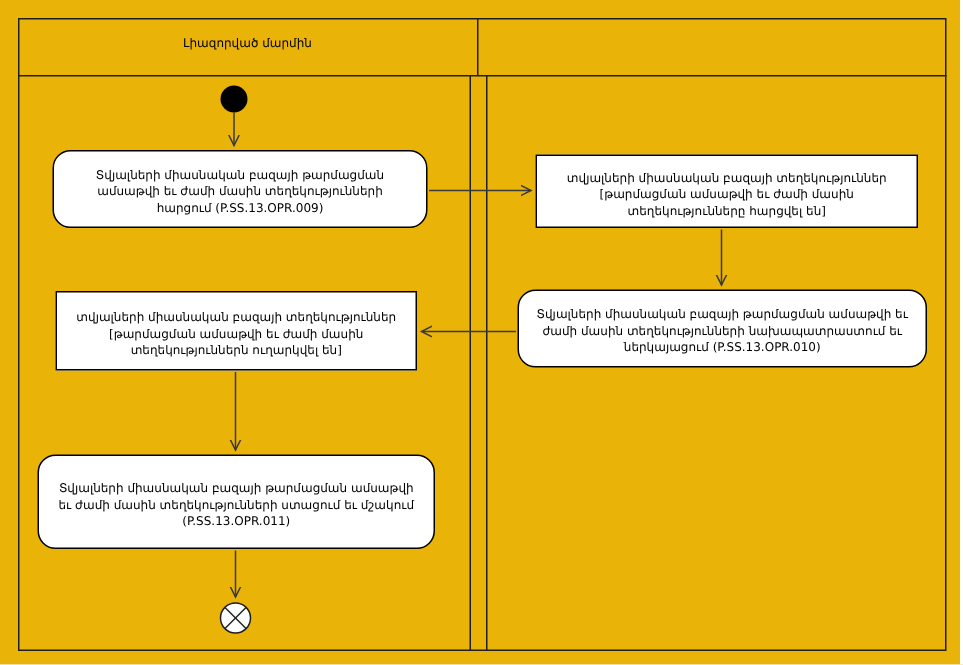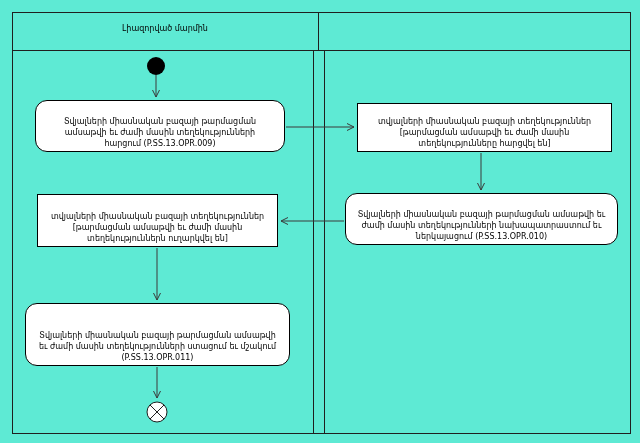--- a/index.html
+++ b/index.html
@@ -1,33 +1,33 @@
 <!DOCTYPE html>
 <html><head>
 <meta charset="utf-8">
 <style>
   html, body { margin:0; padding:0; background:#ffffff; }
   .canvas {
-    position:relative; width:640px; height:443px; background:#5eead4;
+    position:relative; width:640px; height:443px; background:#eab308;
     font-family:"DejaVu Sans", sans-serif; color:#000000; overflow:hidden;
   }
   .frame {
     position:absolute; left:12px; top:12px; width:619px; height:422px;
     border:1px solid #1f1f1f; box-sizing:border-box;
   }
   .hline { position:absolute; height:1px; background:#1f1f1f; }
   .vline { position:absolute; width:1px; background:#1f1f1f; }
   .lane-title {
     position:absolute; height:37px; display:flex; align-items:center;
     justify-content:center; font-size:8px; padding-bottom:6px; box-sizing:border-box;
   }
   .node {
     position:absolute; box-sizing:border-box; border:1px solid #000000;
     background:#ffffff; font-size:8px; line-height:11px; text-align:center;
-    display:flex; justify-content:center; align-items:flex-end;
+    display:flex; justify-content:center; align-items:center;
     padding:5px 10px 2px 10px;
   }
   .node.rounded { border-radius:12px; }
   .node.square  { border-radius:0; }
   .connectors { position:absolute; left:0; top:0; pointer-events:none; }
 </style>
 </head>
 <body>
 
 <div class="canvas">

